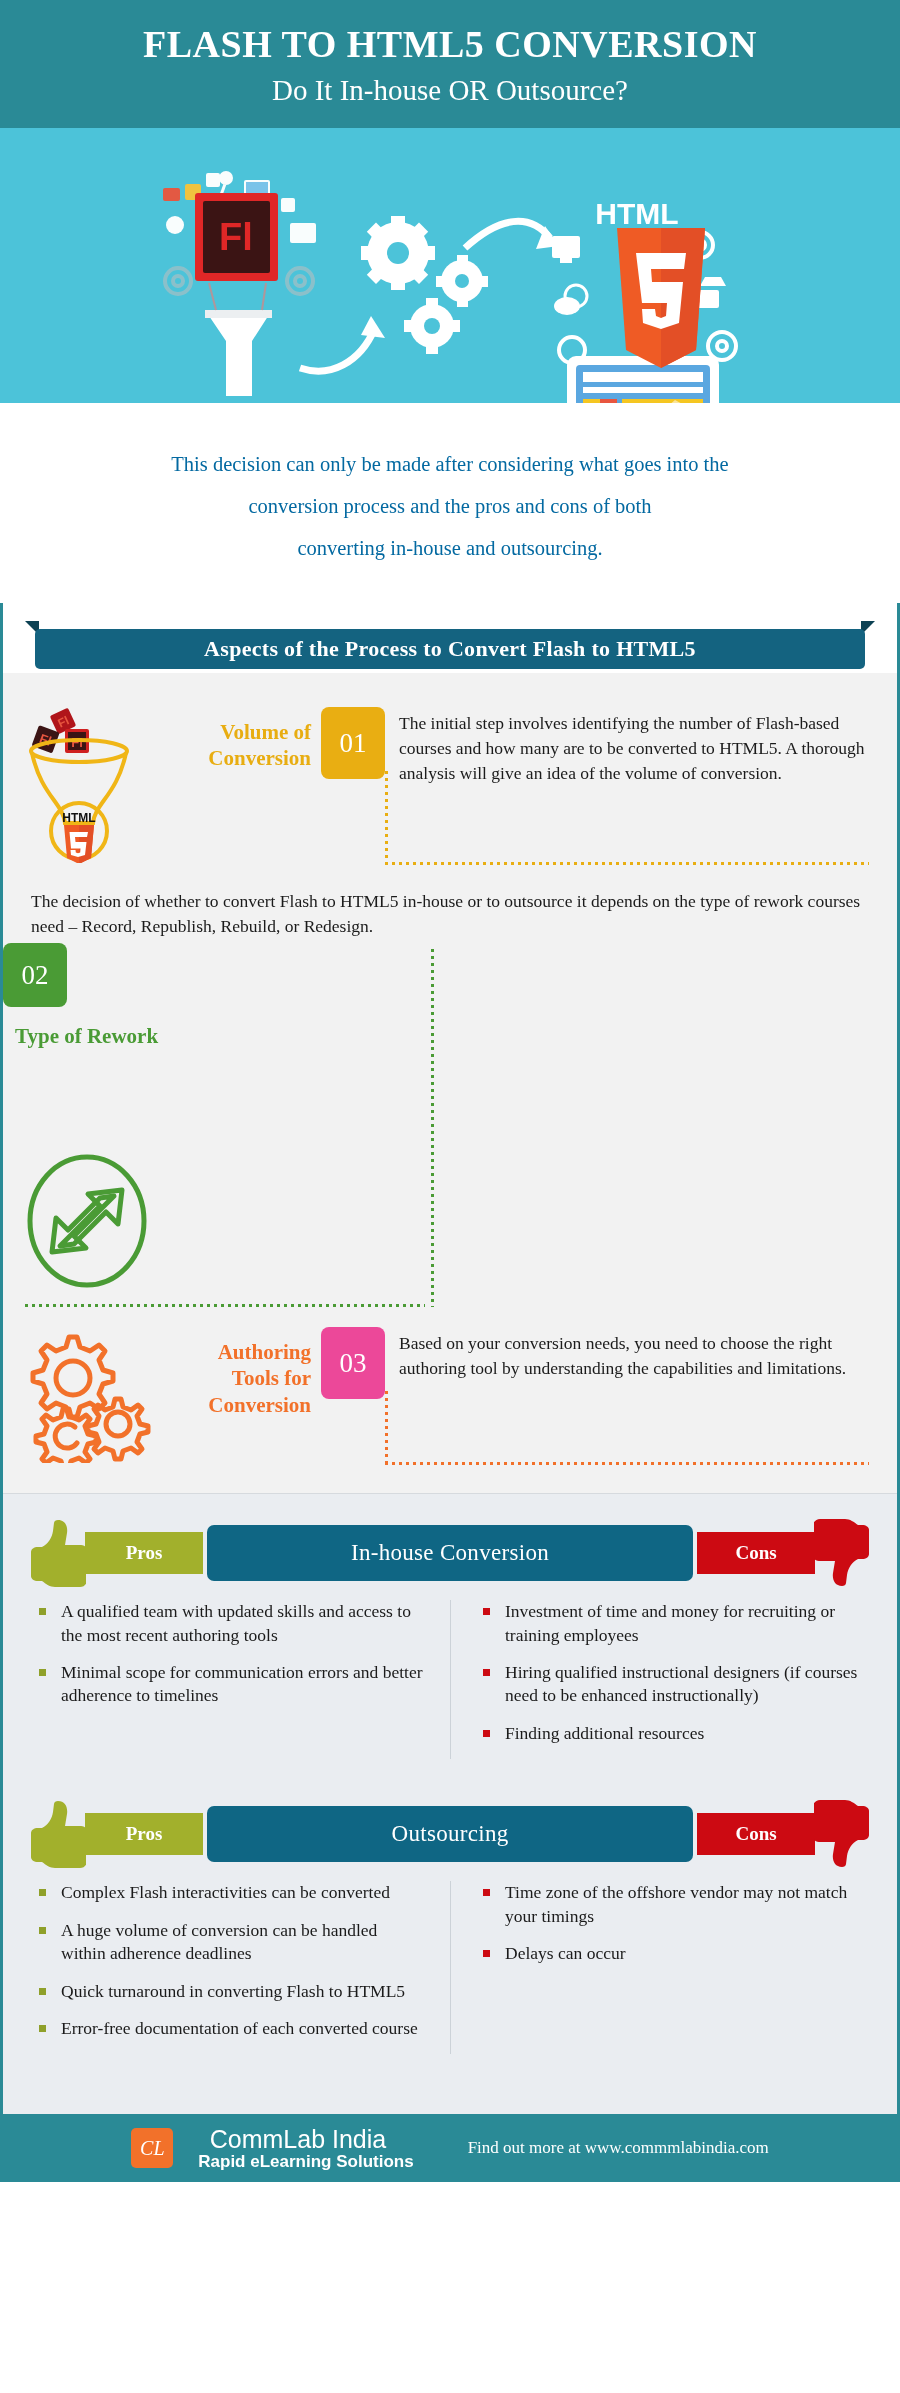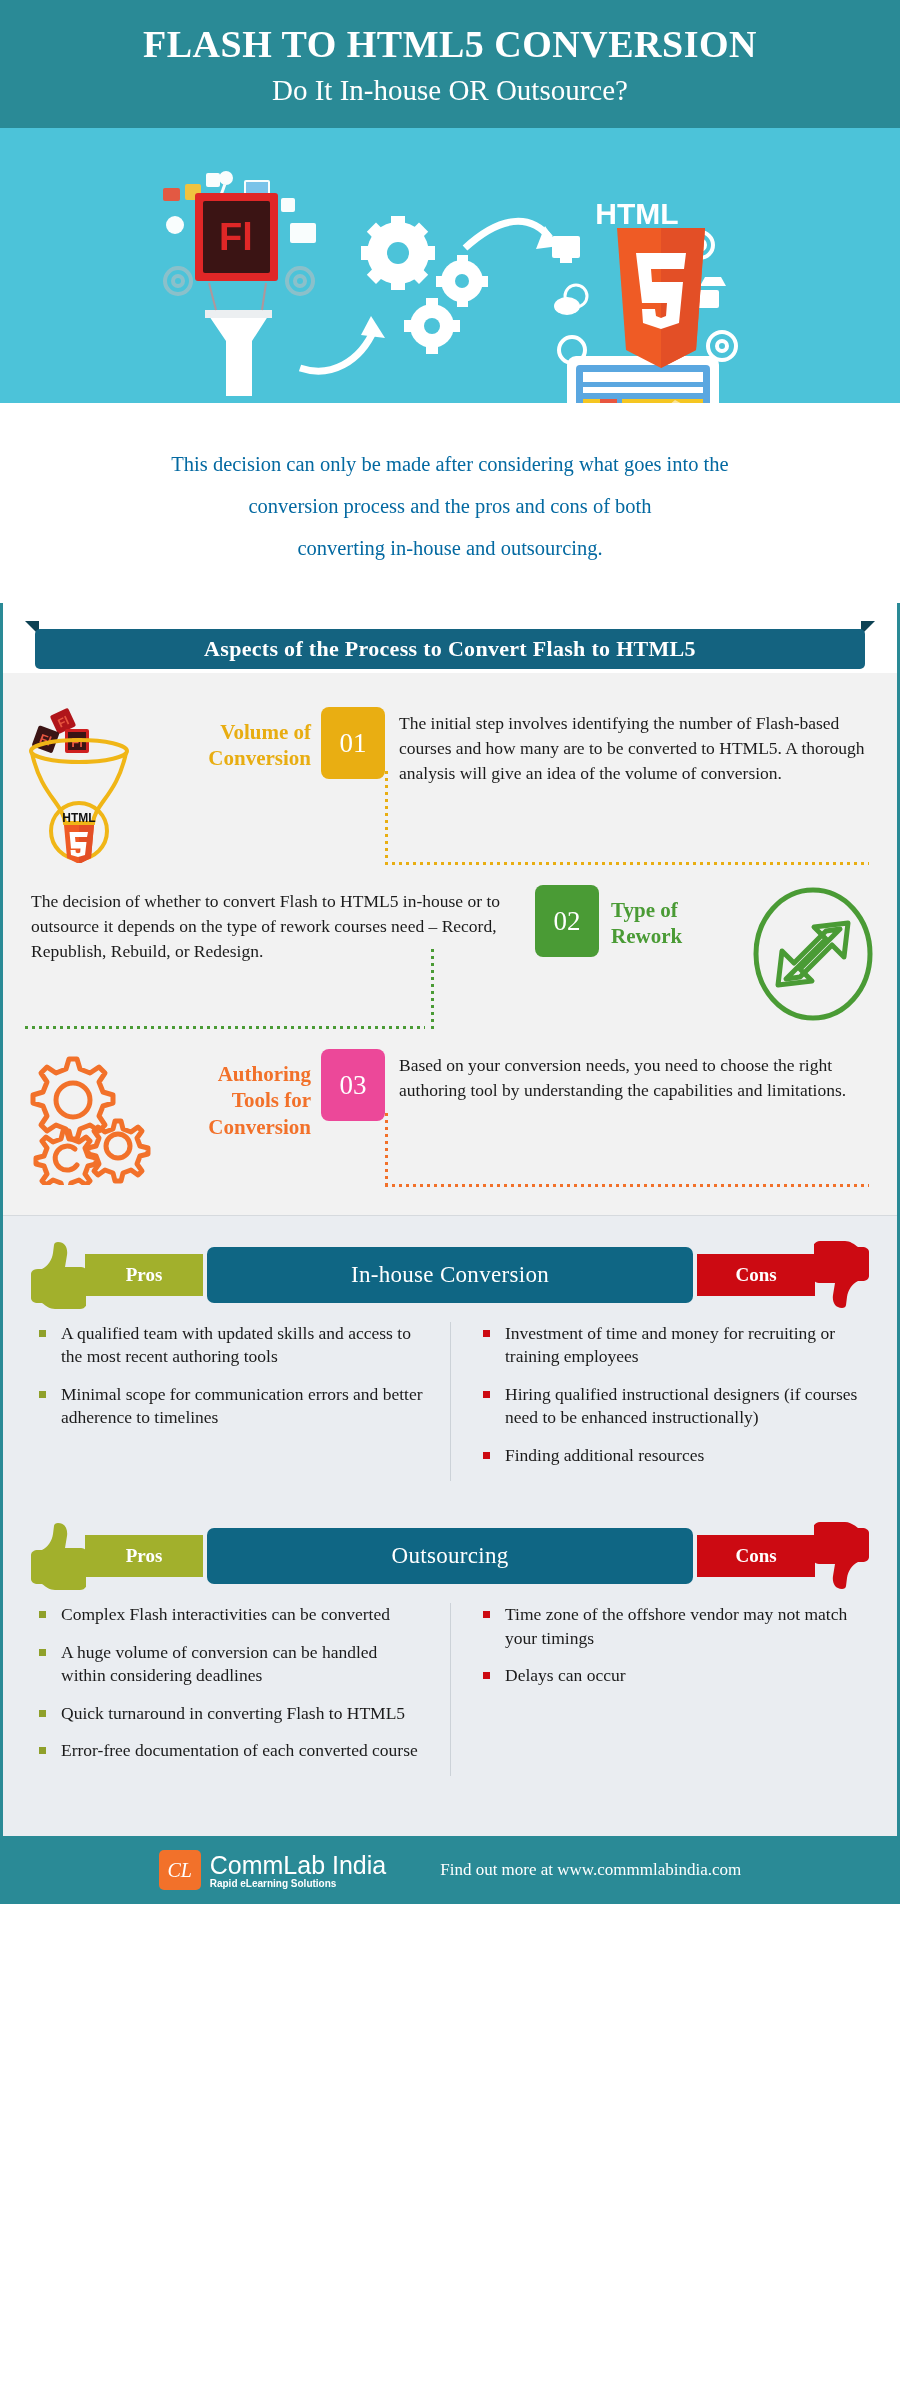--- a/index.html
+++ b/index.html
@@ -186,21 +186,21 @@
     bottom: 8px;
   }
 
   
   .s1 .step-title { color: #e8ad11; }
   .s1 .step-num   { background: #e9ae12; }
   .s1 .dots-v { left: 382px; background-image: repeating-linear-gradient(to bottom,#e9ae12 0 3px, transparent 3px 7px); }
   .s1 .dots-h { left: 382px; right: 28px; background-image: repeating-linear-gradient(to right,#e9ae12 0 3px, transparent 3px 7px); }
 
   
-  .s2 { }
+  .s2 { flex-direction: column; }
   .s2 .step-desc { padding: 8px 14px 0 28px; order: 1; text-align: left; flex: 1 1 auto;}
   .s2 .step-num { order: 2; background: #4a9b35; }
   .s2 .step-title { order: 3; color: #4a9b35; text-align: left; padding-left: 12px; padding-right: 0; flex: 0 0 130px;}
   .s2 .step-icon { order: 4; }
   .s2 .dots-v { left: 428px; background-image: repeating-linear-gradient(to bottom,#4a9b35 0 3px, transparent 3px 7px); }
   .s2 .dots-h { left: 22px; right: 472px; background-image: repeating-linear-gradient(to right,#4a9b35 0 3px, transparent 3px 7px); }
 
   
   .s3 .step-title { color: #f2712a; }
   .s3 .step-num   { background: #ec4899; }
@@ -310,22 +310,23 @@
   .brand-name {
     color: #ffffff;
     font-family: "Liberation Sans", sans-serif;
     font-size: 25px;
     font-weight: normal;
     text-align: center;
   }
   .brand-tag {
     color: #ffffff;
     font-family: "Liberation Sans", sans-serif;
-    font-size: 10px;
+    font-size: 17px;
     font-weight: bold;
+    margin-left: 16px;
   }
   .footer-note {
     color: #ffffff;
     font-family: Liberation Serif, serif;
     font-size: 17px;
   }
 </style>
 </head>
 <body>
 
@@ -580,21 +581,21 @@
           <svg width="62" height="72" viewBox="0 0 62 72" xmlns="http://www.w3.org/2000/svg">
             <path d="M28 69 c-7 0 -10 -6 -9 -13 l2 -12 H5 c-4 0 -6 -3 -6 -7 V9 c0 -4 3 -7 7 -7 h25 c5 0 9 3 13 6 v34 c-6 3 -10 9 -11 16 l-1 8 c0 2 -2 3 -4 3 Z" fill="#cc0a12"></path>
             <path d="M48 42 h-6 V8 h6 c4 0 7 2 7 5 v24 c0 3 -3 5 -7 5 Z" fill="#cc0a12"></path>
           </svg>
         </div>
       </div>
       <div class="pc-body">
         <div class="pc-col left">
           <ul>
             <li>Complex Flash interactivities can be converted</li>
-            <li>A huge volume of conversion can be handled within considering deadlines</li>
+            <li>A huge volume of conversion can be handled within adherence deadlines</li>
             <li>Quick turnaround in converting Flash to HTML5</li>
             <li>Error-free documentation of each converted course</li>
           </ul>
         </div>
         <div class="pc-col right">
           <ul>
             <li>Time zone of the offshore vendor may not match your timings</li>
             <li>Delays can occur</li>
           </ul>
         </div>

